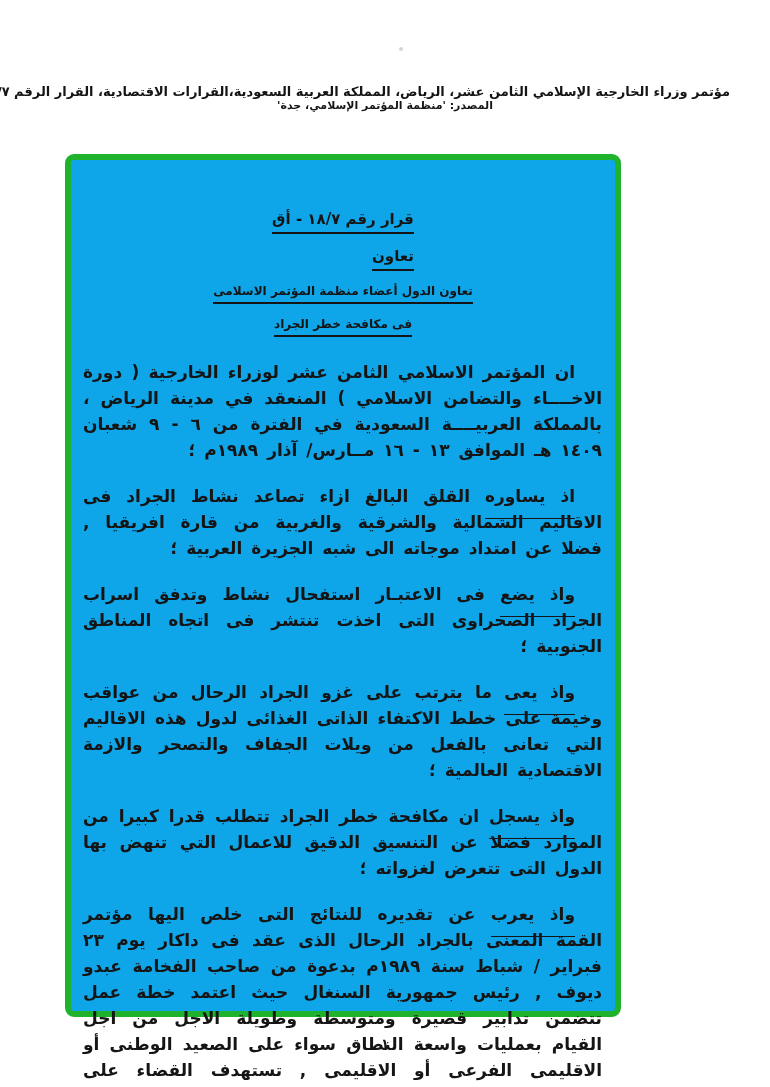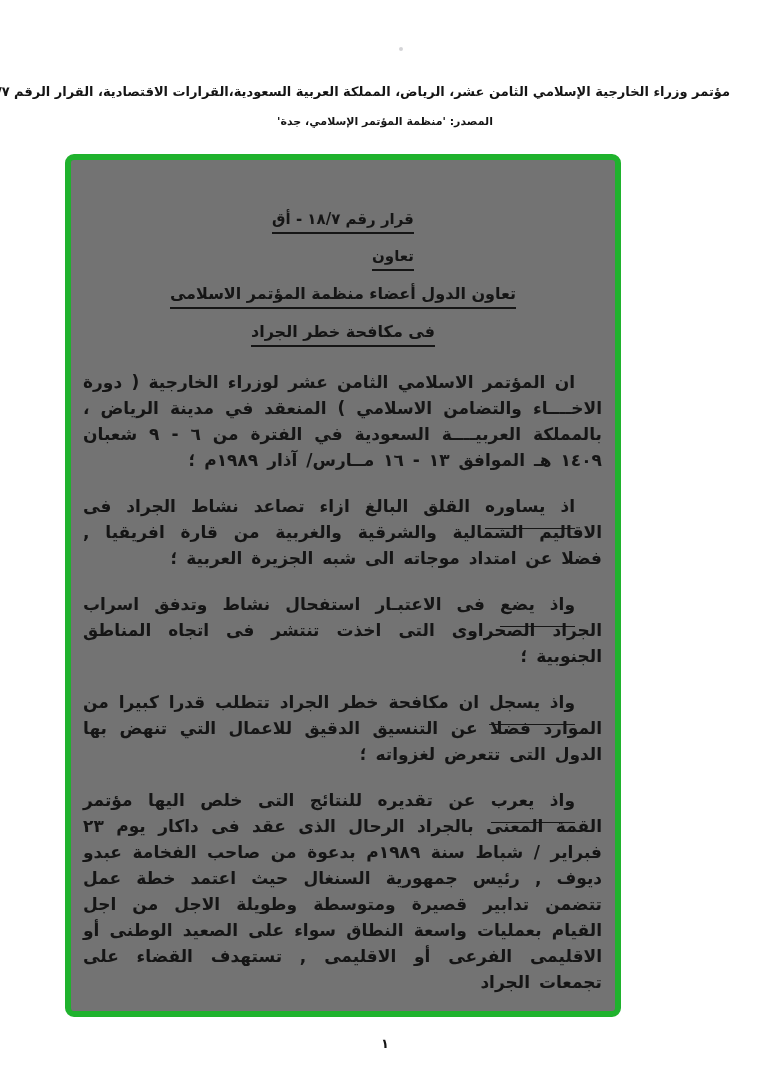--- a/index.html
+++ b/index.html
@@ -12,32 +12,32 @@
     border-radius:50%; background:#c2c2c6; opacity:.7;
   }
   .header {
     position:absolute; top:84px; left:40px; right:40px;
     direction:rtl; text-align:center;
   }
   .header-line1 {
     font-size:13px; font-weight:bold; white-space:nowrap; letter-spacing:0;
   }
   .header-line2 {
-    font-size:11px; font-weight:bold; margin-top:16px;
+    font-size:11px; font-weight:bold; margin-top:0;
   }
   .greenbox {
     position:absolute; left:65px; top:154px; width:556px; height:863px;
     box-sizing:border-box; border:6px solid #1fb22d; border-radius:9px;
-    background:#737373;
+    background:#0ea5e9;
   }
   .titleblock {
     margin-top:50px; direction:rtl; text-align:center; font-weight:bold;
   }
   .title-line { margin:0 0 13px 0; font-size:15px; }
-  .title-line.big { font-size:16px; }
+  .title-line.big { font-size:12px; }
   .title-line .u {
     display:inline-block; border-bottom:2px solid #151515; padding-bottom:4px;
   }
   .title-line.shifted { transform:translateX(50px); }
   .paras {
     direction:rtl; margin-top:22px; padding:0 13px 0 12px; font-weight:bold;
   }
   .para {
     margin:0 0 20px 0; font-size:17px; line-height:26px;
     text-align:justify; text-indent:27px; word-spacing:3px;
@@ -66,20 +66,21 @@
     <div class="titleblock" id="titleblock">
         <div class="title-line"><span class="u">قرار رقم ١٨/٧ - أق</span></div>
         <div class="title-line shifted"><span class="u">تعاون</span></div>
         <div class="title-line big"><span class="u">تعاون الدول أعضاء منظمة المؤتمر الاسلامى</span></div>
         <div class="title-line big"><span class="u">فى مكافحة خطر الجراد</span></div>
       </div>
     <div class="paras" id="paras">
         <p class="para">ان المؤتمر الاسلامي الثامن عشر لوزراء الخارجية ( دورة الاخــــاء والتضامن الاسلامي ) المنعقد في مدينة الرياض ، بالمملكة العربيــــة السعودية في الفترة من ٦ - ٩ شعبان ١٤٠٩ هـ الموافق ١٣ - ١٦ مــارس/ آذار ١٩٨٩م ؛</p>
         <p class="para"><span class="lead-u">اذ يساوره</span> القلق البالغ ازاء تصاعد نشاط الجراد فى الاقاليم الشمالية والشرقية والغربية من قارة افريقيا , فضلا عن امتداد موجاته الى شبه الجزيرة العربية ؛</p>
         <p class="para"><span class="lead-u">واذ يضع</span> فى الاعتبـار استفحال نشاط وتدفق اسراب الجراد الصحراوى التى اخذت تنتشر فى اتجاه المناطق الجنوبية ؛</p>
+        <p class="para"><span class="lead-u">واذ يعى</span> ما يترتب على غزو الجراد الرحال من عواقب وخيمة على خطط الاكتفاء الذاتى الغذائى لدول هذه الاقاليم التي تعانى بالفعل من ويلات الجفاف والتصحر والازمة الاقتصادية العالمية ؛</p>
         <p class="para"><span class="lead-u">واذ يسجل</span> ان مكافحة خطر الجراد تتطلب قدرا كبيرا من الموارد فضلا عن التنسيق الدقيق للاعمال التي تنهض بها الدول التى تتعرض لغزواته ؛</p>
         <p class="para"><span class="lead-u">واذ يعرب</span> عن تقديره للنتائج التى خلص اليها مؤتمر القمة المعنى بالجراد الرحال الذى عقد فى داكار يوم ٢٣ فبراير / شباط سنة ١٩٨٩م بدعوة من صاحب الفخامة عبدو ديوف , رئيس جمهورية السنغال حيث اعتمد خطة عمل تتضمن تدابير قصيرة ومتوسطة وطويلة الاجل من اجل القيام بعمليات واسعة النطاق سواء على الصعيد الوطنى أو الاقليمى الفرعى أو الاقليمى , تستهدف القضاء على تجمعات الجراد</p>
       </div>
   </div>
 
   <div class="pagenum">١</div>
 
 </div>
 
 </body></html>

